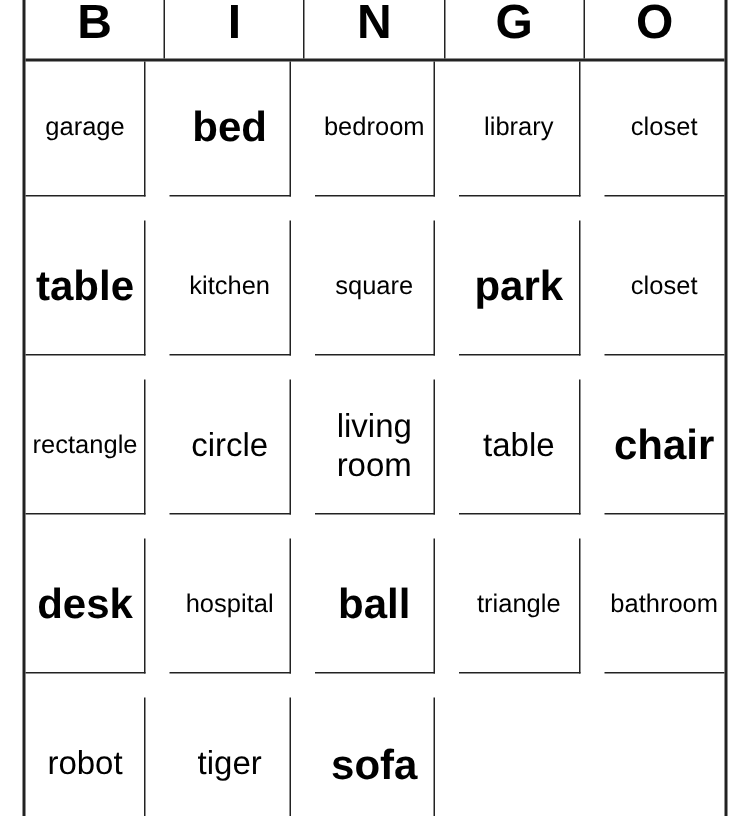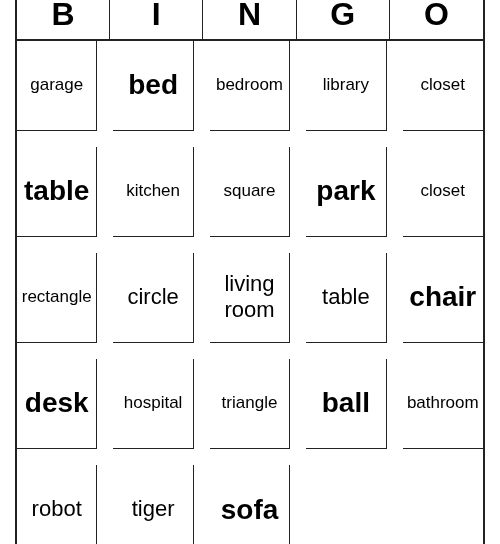--- a/index.html
+++ b/index.html
@@ -148,24 +148,24 @@
       <div class="cell">
         <span class="cell-text size-xl">chair</span>
       </div>
       <div class="cell">
         <span class="cell-text size-xl">desk</span>
       </div>
       <div class="cell">
         <span class="cell-text size-sm">hospital</span>
       </div>
       <div class="cell">
-        <span class="cell-text size-sm">triangle</span>
+        <span class="cell-text size-xl">ball</span>
       </div>
       <div class="cell">
-        <span class="cell-text size-xl">ball</span>
+        <span class="cell-text size-sm">triangle</span>
       </div>
       <div class="cell">
         <span class="cell-text size-sm">bathroom</span>
       </div>
       <div class="cell">
         <span class="cell-text size-lg">robot</span>
       </div>
       <div class="cell">
         <span class="cell-text size-lg">tiger</span>
       </div>

